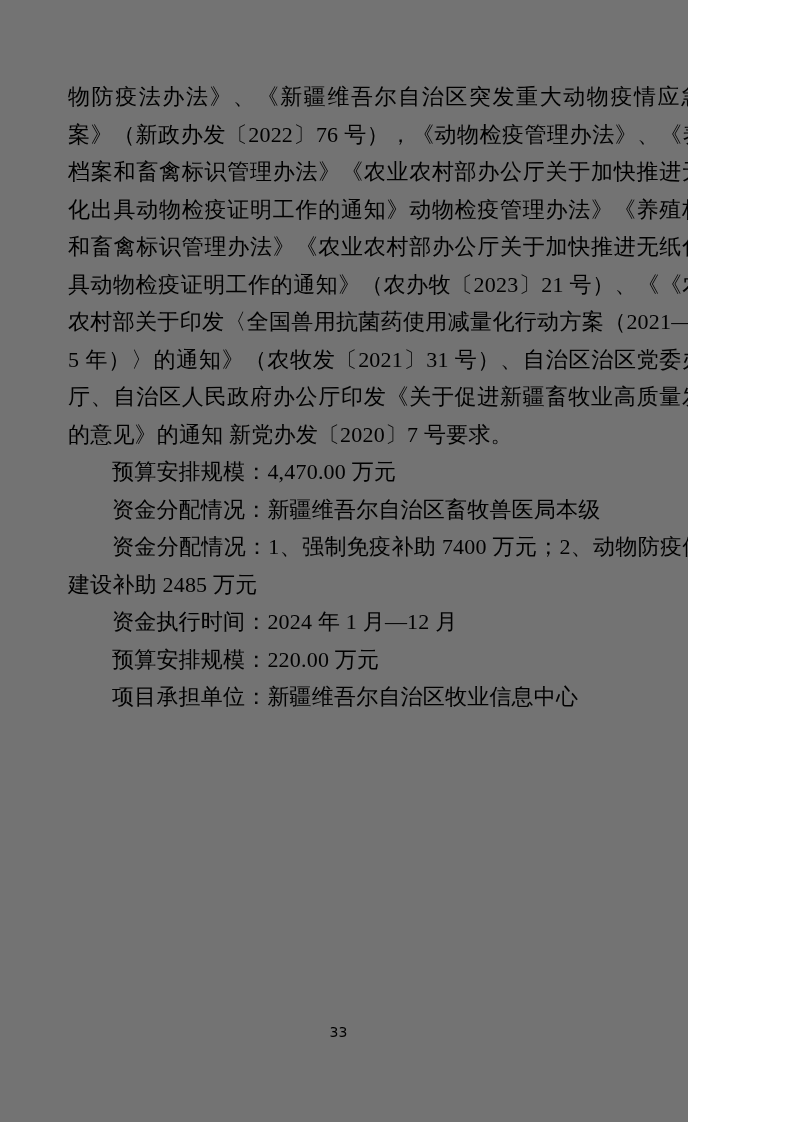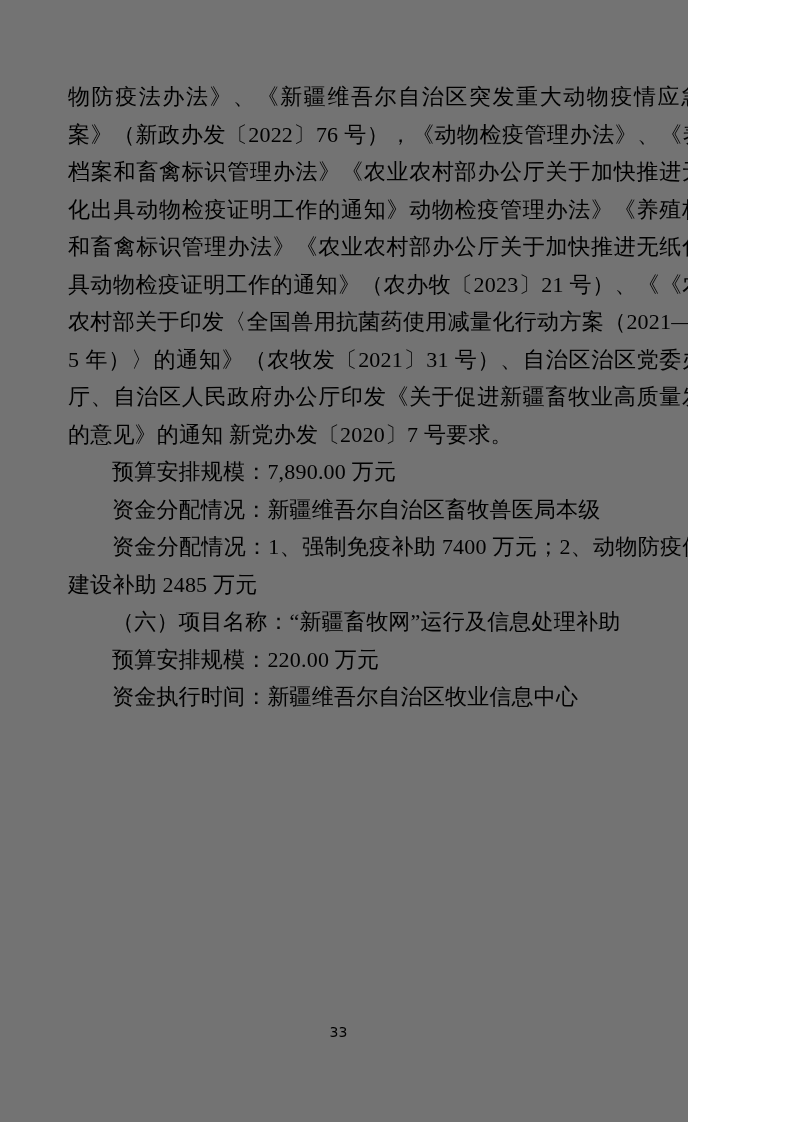--- a/index.html
+++ b/index.html
@@ -51,32 +51,32 @@
 </style>
 </head>
 <body>
 
 <div class="page">
 
   <div class="text-block">
 
     <p>物防疫法办法》、《新疆维吾尔自治区突发重大动物疫情应急预案》（新政办发〔2022〕76 号），《动物检疫管理办法》、《养殖档案和畜禽标识管理办法》《农业农村部办公厅关于加快推进无纸化出具动物检疫证明工作的通知》动物检疫管理办法》《养殖档案和畜禽标识管理办法》《农业农村部办公厅关于加快推进无纸化出具动物检疫证明工作的通知》（农办牧〔2023〕21 号）、《《农业农村部关于印发〈全国兽用抗菌药使用减量化行动方案（2021—2025 年）〉的通知》（农牧发〔2021〕31 号）、自治区治区党委办公厅、自治区人民政府办公厅印发《关于促进新疆畜牧业高质量发展的意见》的通知 新党办发〔2020〕7 号要求。</p>
 
-    <p class="indent">预算安排规模：7,890.00 万元</p>
+    <p class="indent">预算安排规模：4,470.00 万元</p>
 
     <p class="indent">资金分配情况：新疆维吾尔自治区畜牧兽医局本级</p>
 
     <p class="indent">资金分配情况：1、强制免疫补助 7400 万元；2、动物防疫体系建设补助 2485 万元</p>
 
+    <p class="indent">资金执行时间：2024 年 1 月—12 月</p>
 
-    <p class="indent gap-above">（六）项目名称：“新疆畜牧网”运行及信息处理补助</p>
 
 
     <p class="indent">预算安排规模：220.00 万元</p>
 
-    <p class="indent">资金执行时间：新疆维吾尔自治区牧业信息中心</p>
+    <p class="indent">项目承担单位：新疆维吾尔自治区牧业信息中心</p>
 
 
   </div>
 
   <div class="page-number">33</div>
 
 </div>
 
 </body></html>

